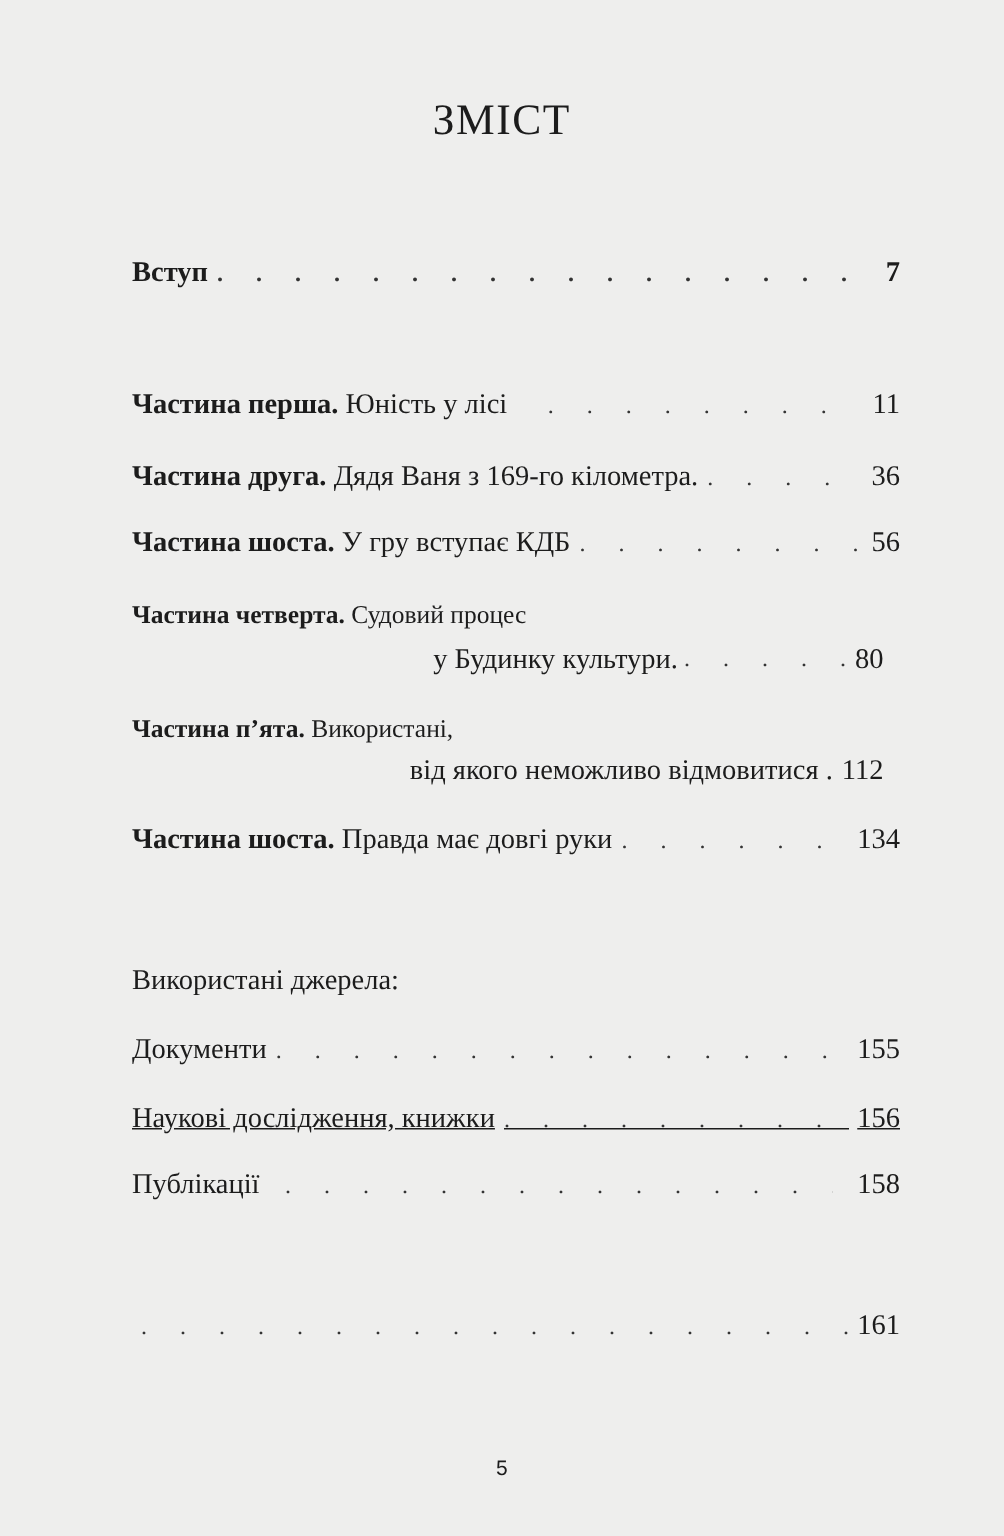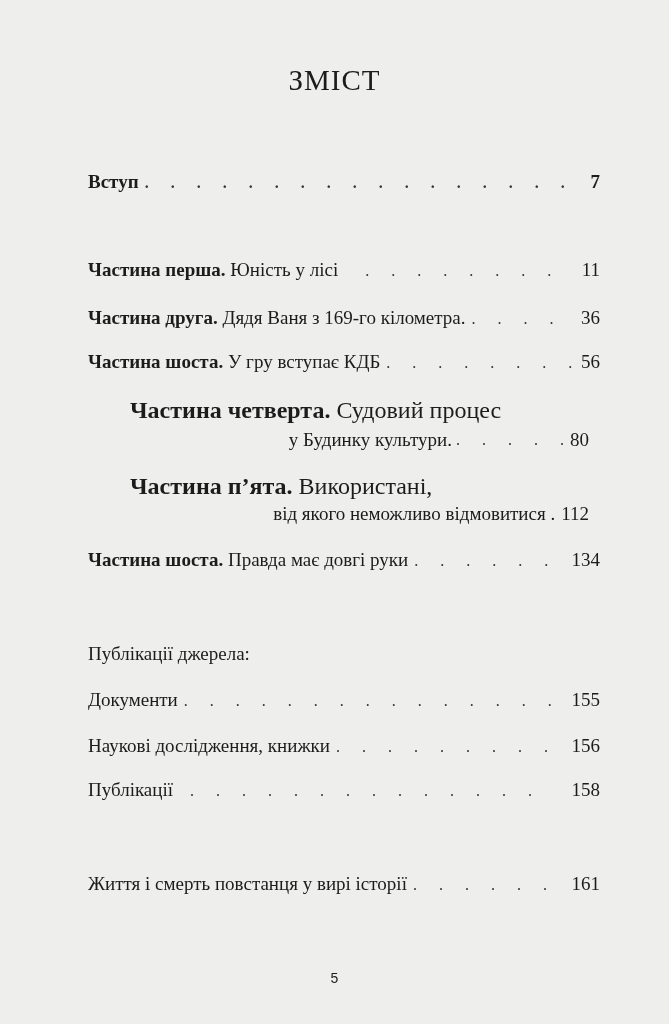--- a/index.html
+++ b/index.html
@@ -48,24 +48,23 @@
       font-size: 16px;
     }
     .toc-row .page {
       text-align: right;
       min-width: 20px;
     }
     .toc-sub {
       position: absolute;
       left: 88px;
       width: 512px;
-      font-size: 24px;
+      font-size: 17px;
       line-height: 24px;
       white-space: nowrap;
-      margin-left: 42px;
     }
     .toc-cont {
       position: absolute;
       right: 80px;
       font-size: 19px;
       line-height: 24px;
       display: flex;
       align-items: center;
       white-space: nowrap;
     }
@@ -137,39 +136,38 @@
   <span>від якого неможливо відмовитися .</span>
   <span style="margin-left:6px;">112</span>
 </div>
 
 <div class="toc-row" style="top:548px;">
   <span class="label"><b>Частина шоста.</b> <span>Правда має довгі руки</span></span>
   <span class="leader">. . . . . . . . . . . . . . . . . . . . . . . . . . . . . . . . . . . . . . . . . . . . . . .</span>
   <span class="page">134</span>
 </div>
 
-<div class="section-heading" style="top:642px;">Публікації джерела:</div>
+<div class="section-heading" style="top:642px;">Використані джерела:</div>
 
 <div class="toc-row" style="top:688px;">
   <span class="label">Документи</span>
   <span class="leader">. . . . . . . . . . . . . . . . . . . . . . . . . . . . . . . . . . . . . . . . . . . . . . .</span>
   <span class="page">155</span>
 </div>
 
-<div class="toc-row" style="top:734px;">
+<div class="toc-row" style="top:734px;text-decoration:underline;">
   <span class="label">Наукові дослідження, книжки</span>
   <span class="leader">. . . . . . . . . . . . . . . . . . . . . . . . . . . . . . . . . . . . . . . . . . . . . . .</span>
   <span class="page">156</span>
 </div>
 
 <div class="toc-row" style="top:778px;gap:11px;">
   <span class="label">Публікації</span>
   <span class="leader">. . . . . . . . . . . . . . . . . . . . . . . . . . . . . . . . . . . . . . . . . . . . . . .</span>
   <span class="page">158</span>
 </div>
 
 <div class="toc-row" style="top:872px;">
-  <span class="label">Життя і смерть повстанця у вирі історії</span>
   <span class="leader">. . . . . . . . . . . . . . . . . . . . . . . . . . . . . . . . . . . . . . . . . . . . . . .</span>
   <span class="page">161</span>
 </div>
 
 <div class="page-number">5</div>
 
 </body></html>

